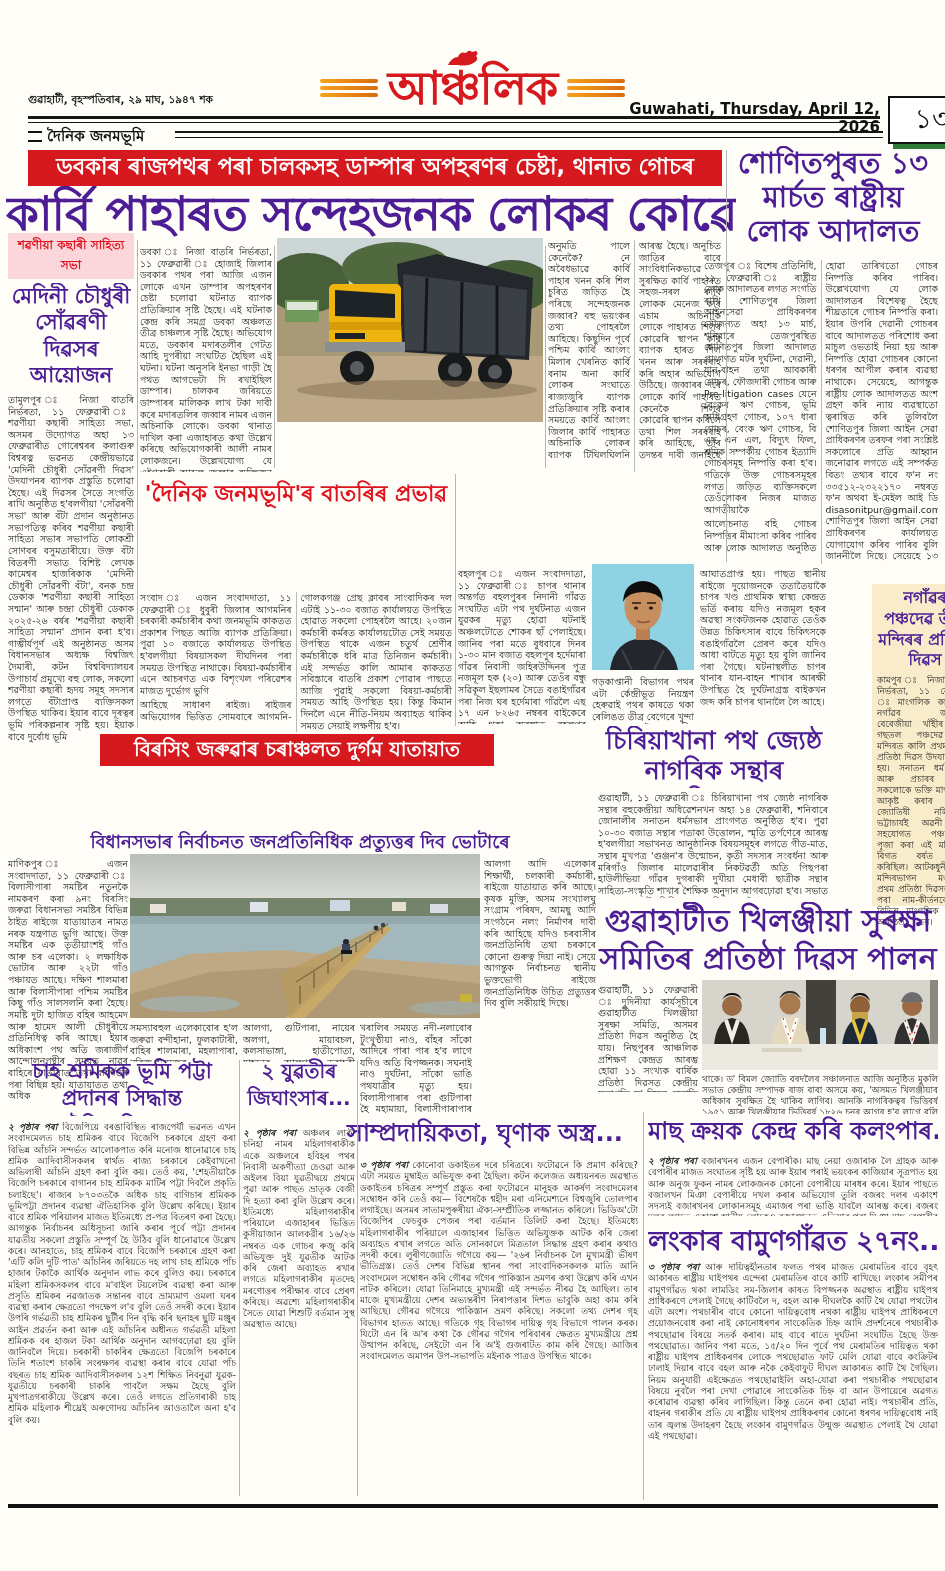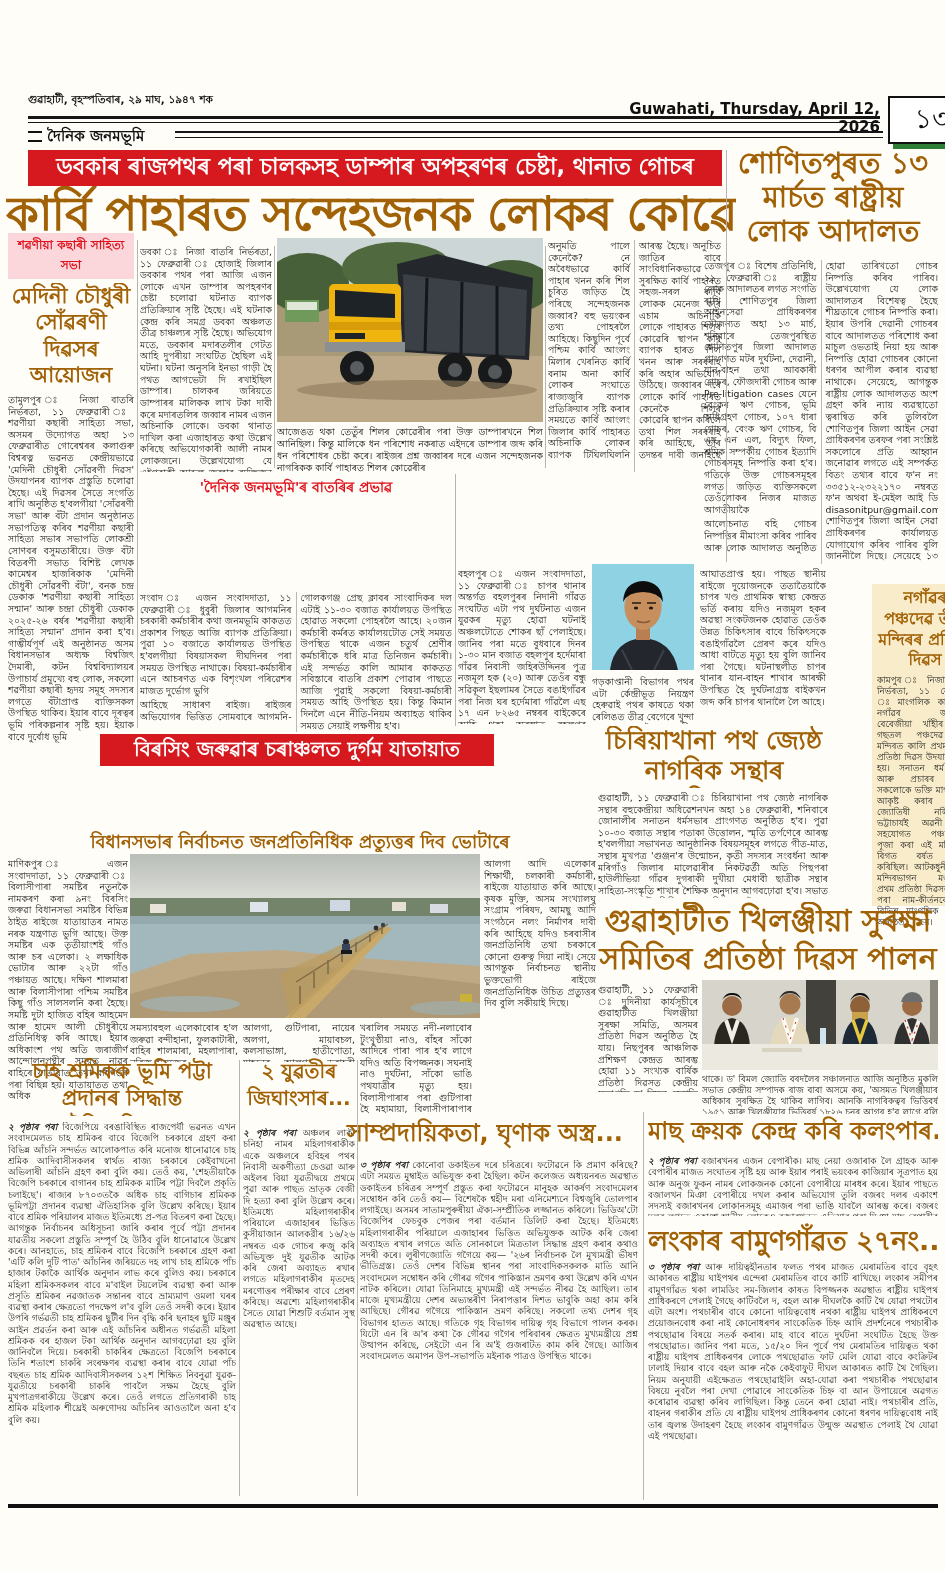--- a/index.html
+++ b/index.html
@@ -2,21 +2,21 @@
 <html><head>
 <meta charset="utf-8">
 <style>
   html,body{margin:0;padding:0;background:#888;}
   .page{position:relative;width:945px;height:1571px;background:#fffdf7;margin:0 auto;
         font-family:"DejaVu Sans","Liberation Sans",sans-serif;color:#111;overflow:hidden;}
   .abs{position:absolute;}
   .txt{font-size:9.3px;line-height:1.25;text-align:justify;overflow:hidden;color:#1c1c1c;}
   .txt p{margin:0 0 3px 0;}
   .cols2{column-count:2;column-gap:9px;column-rule:1px solid #b9b9b9;}
-  .hl{font-weight:700;color:#a16207;text-align:center;overflow:hidden;}
+  .hl{font-weight:700;color:#4c1d95;text-align:center;overflow:hidden;}
   .nowrap{white-space:nowrap;}
   .red-banner{background:#d6191f;color:#fff;font-weight:700;display:flex;align-items:center;justify-content:center;overflow:hidden;}
   .kicker-red{color:#e01420;font-weight:700;text-align:center;overflow:hidden;}
   .leadin{font-weight:700;font-style:italic;}
   .vrule{width:1px;background:#b5b5b5;}
   .hrule{background:#111;}
   .caption{font-size:9.3px;line-height:1.3;text-align:justify;overflow:hidden;color:#101010;}
   .photo{overflow:hidden;background:#ccc;}
   .photo svg{display:block;}
   
@@ -31,20 +31,38 @@
   .paper-name .bar{width:14px;height:7px;border-top:2.5px solid #111;border-bottom:2.5px solid #111;}
   .cream{background:#f8ecca;margin-left:40px;}
 </style>
 </head>
 <body>
 
 <div class="page">
 
   <div class="abs" style="left:28px;top:92px;width:230px;font-size:10.5px;font-weight:700;">গুৱাহাটী, বৃহস্পতিবাৰ, ২৯ মাঘ, ১৯৪৭ শক</div>
 
+  <div class="abs masthead-wrap" style="left:320px;top:60px;width:305px;height:56px;">
+    <span class="stripes">
+        <i></i>
+        <i></i>
+        <i></i>
+      </span>
+    <span style="position:relative;">
+      <svg class="abs" style="left:58px;top:-16px;" width="34" height="18" viewBox="0 0 34 18">
+        <path d="M2 16 Q6 8 12 8 Q14 2 20 4 Q23 0 26 3 L30 2 Q33 4 30 7 Q33 10 29 13 Q22 18 12 16 Z" fill="#d6191f"></path>
+      </svg>
+      <span class="masthead-text">আঞ্চলিক</span>
+    </span>
+    <span class="stripes">
+        <i></i>
+        <i></i>
+        <i></i>
+      </span>
+  </div>
 
   <div class="abs" style="left:598px;top:100px;width:282px;font-size:15px;font-weight:700;text-align:right;">Guwahati, Thursday, April 12, 2026</div>
 
   <div class="abs pagenum-box" style="left:888px;top:96px;width:44px;height:44px;">
     <span>১৩</span>
   </div>
 
   <div class="abs double-rule" style="left:28px;top:116px;width:852px;"></div>
 
   <div class="abs paper-name" style="left:28px;top:124px;">
@@ -82,21 +100,20 @@
       <circle cx="80" cy="130" r="17" fill="#17191b"></circle>
         <circle cx="80" cy="130" r="7" fill="#5a5d60"></circle>
       <circle cx="178" cy="132" r="17" fill="#17191b"></circle>
         <circle cx="178" cy="132" r="7" fill="#55585b"></circle>
       <circle cx="218" cy="134" r="17" fill="#17191b"></circle>
         <circle cx="218" cy="134" r="7" fill="#55585b"></circle>
       <ellipse cx="140" cy="152" rx="120" ry="10" fill="#8d7b5c" opacity="0.6"></ellipse>
     </svg>
   </div>
 
-  <div class="abs caption" style="left:277px;top:426px;width:266px;height:46px;">আজেঙত থকা তেতুঁৰ শিলৰ কোৱেৰীৰ পৰা উক্ত ডাম্পাৰখনে শিল আনিছিল। কিন্তু মালিকে ধন পৰিশোধ নকৰাত এইদৰে ডাম্পাৰ জব্দ কৰি ধন পৰিশোধৰ চেষ্টা কৰে। ৰাইজৰ প্ৰশ্ন জব্বাৰৰ দৰে এজন সন্দেহজনক নাগৰিকক কাৰ্বি পাহাৰত শিলৰ কোৱেৰীৰ</div>
 
   <div class="abs txt cols2" style="left:548px;top:240px;width:173px;height:232px;">অনুমতি পালে কেনেকৈ? নে অবৈধভাৱে কাৰ্বি পাহাৰ খনন কৰি শিল চুৰিত জড়িত হৈ পৰিছে সন্দেহজনক জব্বাৰ? বহু ভয়ংকৰ তথ্য পোহৰলৈ আহিছে। কিছুদিন পূৰ্বে পশ্চিম কাৰ্বি আংলং মিলাৰ খেৰনিত কাৰ্বি বনাম অনা কাৰ্বি লোকৰ সংঘাতে ৰাজ্যজুৰি ব্যাপক প্ৰতিক্ৰিয়াৰ সৃষ্টি কৰাৰ সময়তে কাৰ্বি আংলং জিলাৰ কাৰ্বি পাহাৰত অচিনাকি লোকৰ ব্যাপক টিঘিলঘিলনি আৰম্ভ হৈছে। অনুচিত জাতিৰ বাবে সাংবিধানিকভাৱে সুৰক্ষিত কাৰ্বি পাহাৰত সহজ-সৰল কাৰ্বি লোকক মেনেজ কৰি এচাম অচিনাকি লোকে পাহাৰত শিলৰ কোৱেৰি স্থাপন কৰি ব্যাপক হাৰত শিল খনন আৰু সৰবৰাহ কৰি অহাৰ অভিযোগ উঠিছে। জব্বাৰৰ দৰে লোকে কাৰ্বি পাহাৰত কেনেকৈ শিলৰ কোৱেৰি স্থাপন কৰিলে তথা শিল সৰবৰাহ কৰি আহিছে, তাৰ তদন্তৰ দাবী জনাইছে ৰাইজে। মাজত ব্যাপক প্ৰতিক্ৰিয়াৰ সৃষ্টি হৈছে।</div>
 
   <div class="abs hl" style="left:728px;top:146px;width:210px;height:110px;font-size:29px;line-height:1.18;">শোণিতপুৰত ১৩ মাৰ্চত ৰাষ্ট্ৰীয় লোক আদালত</div>
 
   <div class="abs txt cols2" style="left:704px;top:260px;width:234px;height:304px;">
     <p>তেজপুৰ ঃ বিশেষ প্ৰতিনিধি, ১১ ফেব্ৰুৱাৰী ঃ ৰাষ্ট্ৰীয় লোক আদালতৰ লগত সংগতি ৰাখি শোণিতপুৰ জিলা আইনসেৱা প্ৰাধিকৰণৰ সৌজন্যত অহা ১৩ মাৰ্চ, শনিবাৰে তেজপুৰস্থিত শোণিতপুৰ জিলা আদালত প্ৰাংগণত মটৰ দুৰ্ঘটনা, দেৱানী, যান-বাহন তথা আবকাৰী গোচৰ, ফৌজদাৰী গোচৰ আৰু Pre-litigation cases যেনে বেংকৰ ঋণ গোচৰ, ভূমি অধিগ্ৰহণ গোচৰ, ১০৭ ধাৰা গোচৰ, বেংক ঋণ গোচৰ, বি এছ এন এল, বিদ্যুৎ ফিল, শ্ৰমিক সম্পৰ্কীয় গোচৰ ইত্যাদি গোচৰসমূহ নিষ্পত্তি কৰা হ'ব। গতিকে উক্ত গোচৰসমূহৰ লগত জড়িত ব্যক্তিসকলে তেওঁলোকৰ নিজৰ মাজত আগতীয়াকৈ</p>
     <p>আলোচনাত বহি গোচৰ নিষ্পত্তিৰ মীমাংসা কৰিব পাৰিব আৰু লোক আদালত অনুষ্ঠিত হোৱা তাৰিখতো গোচৰ নিষ্পত্তি কৰিব পাৰিব। উল্লেখযোগ্য যে লোক আদালতৰ বিশেষত্ব হৈছে শীঘ্ৰতাৰে গোচৰ নিষ্পত্তি কৰা। ইয়াৰ উপৰি দেৱানী গোচৰৰ বাবে আদালতত পৰিশোধ কৰা মাচুল ওভতাই নিয়া হয় আৰু নিষ্পত্তি হোৱা গোচৰৰ কোনো ধৰণৰ আপীল কৰাৰ ব্যৱস্থা নাথাকে। সেয়েহে, আগন্তুক ৰাষ্ট্ৰীয় লোক আদালতত অংশ গ্ৰহণ কৰি ন্যায় ব্যৱস্থাতো ত্বৰান্বিত কৰি তুলিবলৈ শোণিতপুৰ জিলা আইন সেৱা প্ৰাধিকৰণৰ তৰফৰ পৰা সংশ্লিষ্ট সকলোৰে প্ৰতি আহ্বান জনোৱাৰ লগতে এই সম্পৰ্কত বিতং তথ্যৰ বাবে ফ'ন নং ৩৩৫১২-২৩২২১৭০ নম্বৰত ফ'ন অথবা ই-মেইল আই ডি disasonitpur@gmail.com শোণিতপুৰ জিলা আইন সেৱা প্ৰাধিকৰণৰ কাৰ্যালয়ত যোগাযোগ কৰিব পাৰিব বুলি জাননীলৈ দিছে। সেয়েহে ১৩ মাৰ্চত অনুষ্ঠিত হ'বলগীয়া ৰাষ্ট্ৰীয় লোক আদালতত সমূহ শোণিতপুৰবাসীৰ সহযোগিতা</p>
   </div>
 
@@ -104,21 +121,21 @@
     <div style="background:#fbd6da;color:#e01420;font-weight:700;font-size:12px;text-align:center;padding:3px 1px;">শৱণীয়া কছাৰী সাহিত্য সভা</div>
     <div class="hl" style="font-size:21px;line-height:1.25;margin:4px 0 6px;">মেদিনী চৌধুৰী সোঁৱৰণী দিৱসৰ আয়োজন</div>
     <div class="txt" style="height:390px;">তামুলপুৰ ঃ নিজা বাতৰি নিৰ্ভৰতা, ১১ ফেব্ৰুৱাৰী ঃ শৱণীয়া কছাৰী সাহিত্য সভা, অসমৰ উদ্যোগত অহা ১৩ ফেব্ৰুৱাৰীত গোৰেশ্বৰৰ কলাগুৰু বিশ্বৰত্ন ভৱনত কেন্দ্ৰীয়ভাৱে 'মেদিনী চৌধুৰী সোঁৱৰণী দিৱস' উদযাপনৰ ব্যাপক প্ৰস্তুতি চলোৱা হৈছে। এই দিৱসৰ সৈতে সংগতি ৰাখি অনুষ্ঠিত হ'বলগীয়া 'সোঁৱৰণী সভা' আৰু বঁটা প্ৰদান অনুষ্ঠানত সভাপতিত্ব কৰিব শৱণীয়া কছাৰী সাহিত্য সভাৰ সভাপতি লোকশ্ৰী সোণবৰ বসুমতাৰীয়ে। উক্ত বঁটা বিতৰণী সভাত বিশিষ্ট লেখক কামেশ্বৰ হাজৰিকাক 'মেদিনী চৌধুৰী সোঁৱৰণী বঁটা', বনক চন্দ্ৰ ডেকাক 'শৱণীয়া কছাৰী সাহিত্য সন্মান' আৰু চন্দ্ৰা চৌধুৰী ডেকাক ২০২৫-২৬ বৰ্ষৰ 'শৱণীয়া কছাৰী সাহিত্য সন্মান' প্ৰদান কৰা হ'ব। গাম্ভীৰ্যপূৰ্ণ এই অনুষ্ঠানত অসম বিধানসভাৰ অধ্যক্ষ বিশ্বজিৎ দৈমাৰী, কটন বিশ্ববিদ্যালয়ৰ উপাচাৰ্য প্ৰমুখ্যে বহু লোক, সকলো শৱণীয়া কছাৰী হৃদয় সমূহ সদস্যৰ লগতে বঁটাপ্ৰাপ্ত ব্যক্তিসকল উপস্থিত থাকিব। ইয়াৰ বাবে দূৰত্বৰ ভূমি পৰিকল্পনাৰ সৃষ্টি হয়। ইয়াক বাবে দুৰ্বোধ ভূমি</div>
   </div>
 
   <div class="abs vrule" style="left:137px;top:240px;height:488px;"></div>
   <div class="abs vrule" style="left:274px;top:246px;height:222px;"></div>
   <div class="abs vrule" style="left:545px;top:246px;height:222px;"></div>
   <div class="abs vrule" style="left:726px;top:150px;height:412px;"></div>
 
-  <div class="abs kicker-red" style="left:140px;top:476px;width:312px;font-size:14px;">'দৈনিক জনমভূমি'ৰ বাতৰিৰ প্ৰভাৱ</div>
+  <div class="abs kicker-red" style="left:140px;top:476px;width:312px;font-size:22px;">'দৈনিক জনমভূমি'ৰ বাতৰিৰ প্ৰভাৱ</div>
   <div class="abs txt cols2" style="left:140px;top:592px;width:312px;height:140px;">
     <p>সংবাদ ঃ এজন সংবাদদাতা, ১১ ফেব্ৰুৱাৰী ঃ ধুবুৰী জিলাৰ আগমনিৰ চৰকাৰী কৰ্মচাৰীৰ কথা জনমভূমি কাকতত প্ৰকাশৰ পিছত আজি ব্যাপক প্ৰতিক্ৰিয়া। পুৱা ১০ বজাতে কাৰ্যালয়ত উপস্থিত হ'বলগীয়া বিষয়াসকল দীঘদিনৰ পৰা সময়ত উপস্থিত নাথাকে। বিষয়া-কৰ্মচাৰীৰ এনে আচৰণত এক বিশৃংখল পৰিৱেশৰ মাজত দুৰ্ভোগ ভুগি</p>
     <p>আহিছে সাধাৰণ ৰাইজ। ৰাইজৰ অভিযোগৰ ভিত্তিত সোমবাৰে আগমনি-গোলকগঞ্জ প্ৰেছ ক্লাবৰ সাংবাদিকৰ দল এটাই ১১-৩০ বজাত কাৰ্যালয়ত উপস্থিত হোৱাত সকলো পোহৰলৈ আহে। ২০জন কৰ্মচাৰী কৰ্মৰত কাৰ্যালয়টোত সেই সময়ত উপস্থিত থাকে এজন চতুৰ্থ শ্ৰেণীৰ কৰ্মচাৰীকে ধৰি মাত্ৰ তিনিজন কৰ্মচাৰী। এই সন্দৰ্ভত কালি আমাৰ কাকতত সবিস্তাৰে বাতৰি প্ৰকাশ পোৱাৰ পাছতে আজি পুৱাই সকলো বিষয়া-কৰ্মচাৰী সময়ত আহি উপস্থিত হয়। কিন্তু কিমান দিনলৈ এনে নীতি-নিয়ম অব্যাহত থাকিব সময়ত সেয়াই লক্ষণীয় হ'ব।</p>
   </div>
 
 
   <div class="abs txt" style="left:458px;top:568px;width:128px;height:156px;">বহলপুৰ ঃ এজন সংবাদদাতা, ১১ ফেব্ৰুৱাৰী ঃ চাপৰ থানাৰ অন্তৰ্গত বহলপুৰৰ নিদানী গাঁৱত সংঘটিত এটা পথ দুৰ্ঘটনাত এজন যুৱকৰ মৃত্যু হোৱা ঘটনাই অঞ্চলটোতে শোকৰ ছাঁ পেলাইছে। জানিব পৰা মতে বুধবাৰে দিনৰ ১-৩০ মান বজাত বহলপুৰ হৰ্দেমাৰা গাঁৱৰ নিবাসী জহিৰউদ্দিনৰ পুত্ৰ নজমূল হক (২০) আৰু তেওঁৰ বন্ধু সৱিকূল ইছলামৰ সৈতে বঙাইগাঁৱৰ পৰা নিজ ঘৰ হৰ্দেমাৰা গাঁৱলৈ এছ ১৭ এন ৮২৬৫ নম্বৰৰ বাইকেৰে আহি থকা অৱস্থাত বহলপুৰ নিদানীস্থিত</div>
 
   <div class="abs photo" style="left:592px;top:564px;width:102px;height:106px;">
     <svg width="102" height="106" viewBox="0 0 102 106">

